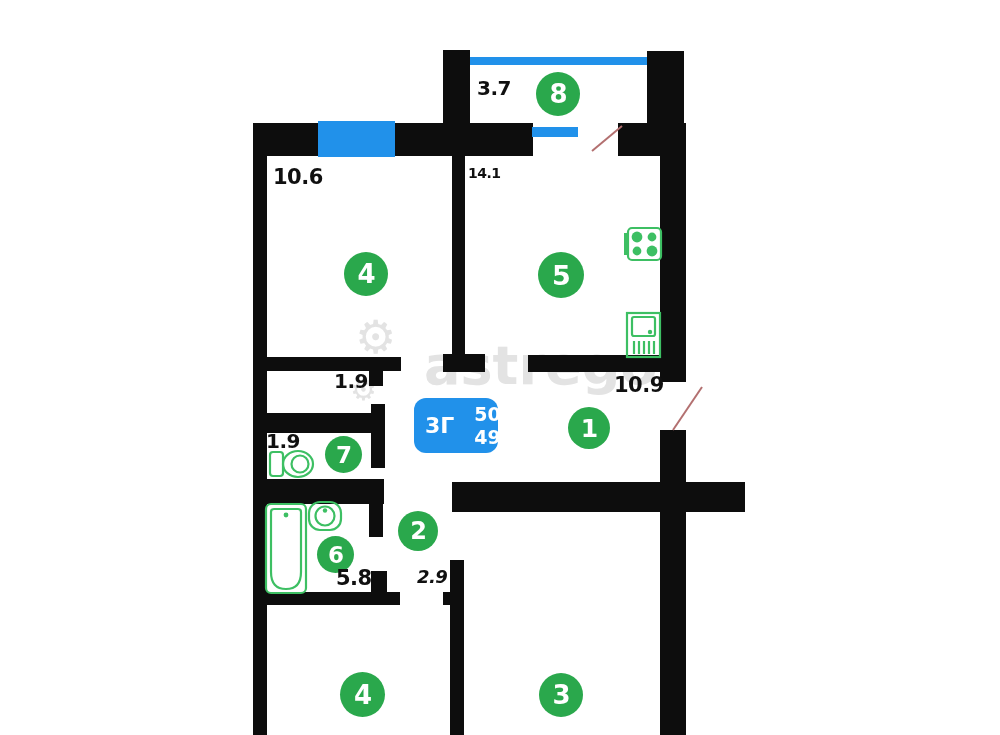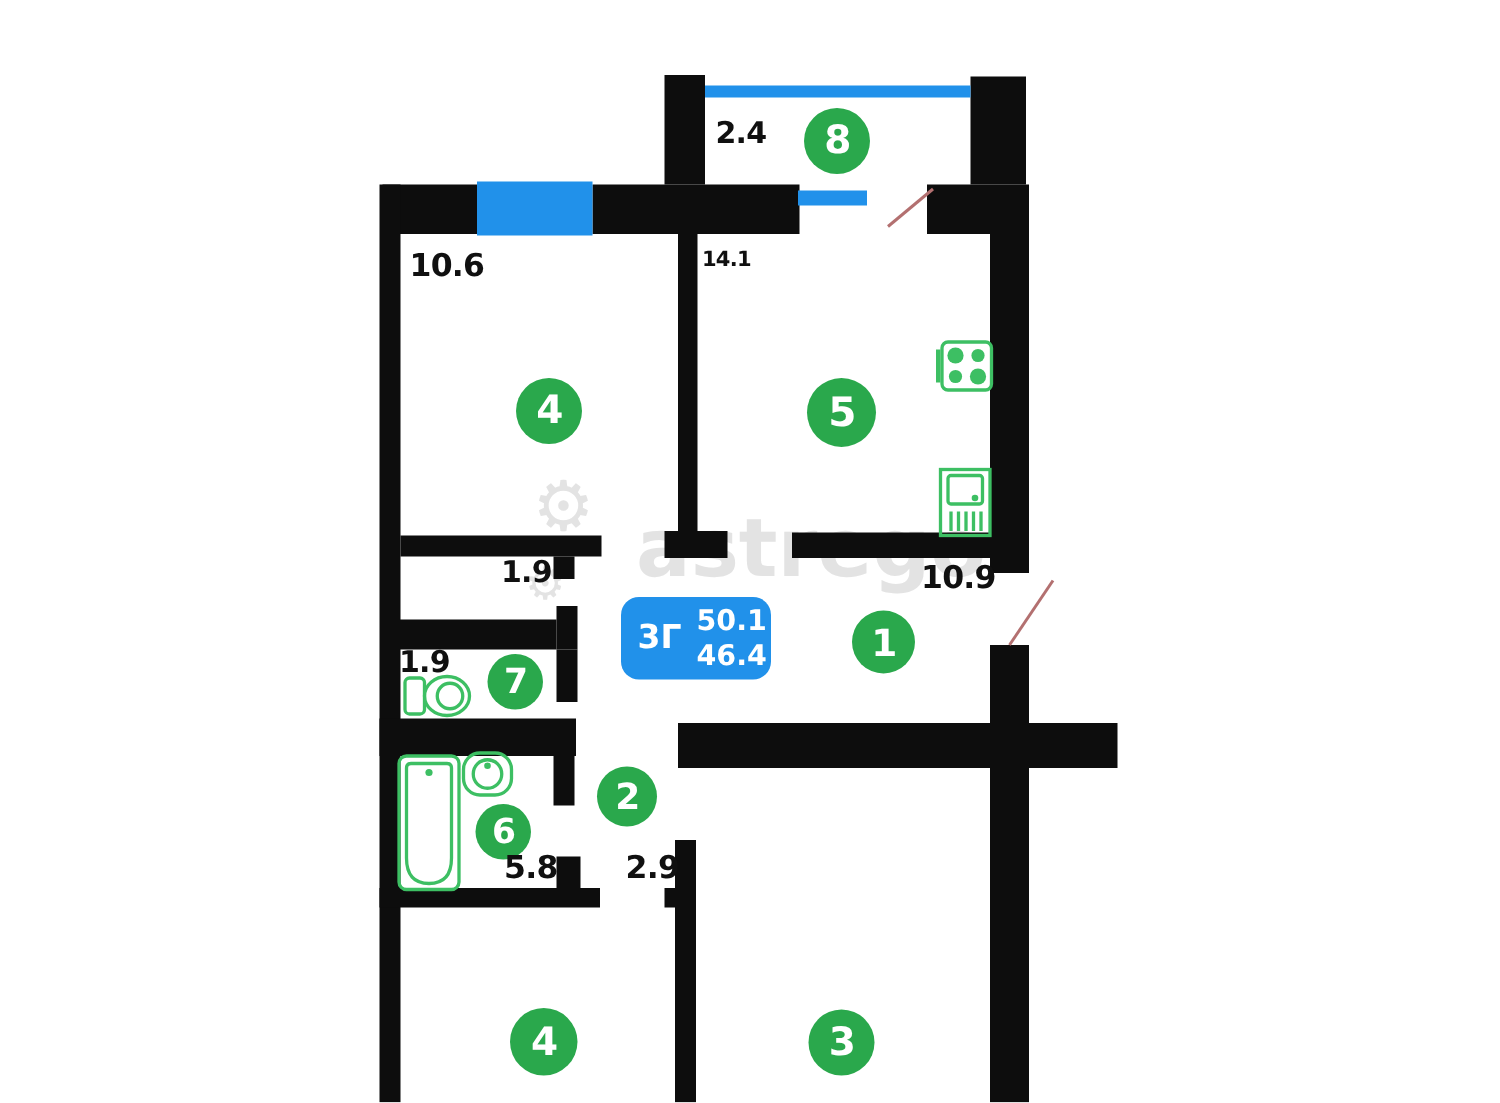--- a/index.html
+++ b/index.html
@@ -10,25 +10,25 @@
   .circle{position:absolute;border-radius:50%;background:var(--green,#2aa84c);color:#fff;
           font-weight:700;display:flex;align-items:center;justify-content:center;z-index:5;
           letter-spacing:-1px;}
   .arealabel{position:absolute;font-weight:700;color:var(--label,#101010);z-index:5;
              letter-spacing:-0.5px;white-space:nowrap;}
   .fixsvg{position:absolute;z-index:4;}
   .fix{fill:none;stroke:var(--fixture,#3dbf63);stroke-width:2.2;}
   .fixfill{fill:var(--fixture,#3dbf63);stroke:none;}
   .doorsvg{position:absolute;left:0;top:0;z-index:4;pointer-events:none;}
   .door{stroke:var(--door,#b37070);stroke-width:2;}
-  .badge{position:absolute;left:414px;top:398px;width:100px;height:55px;border-radius:12px;
+  .badge{position:absolute;left:414px;top:398px;width:84px;height:55px;border-radius:12px;
          background:var(--blue,#2191ea);color:#fff;display:flex;align-items:center;z-index:6;
          font-weight:700;}
   .badge .type{font-size:22px;margin-left:11px;}
-  .badge .col{margin-left:10px;display:flex;flex-direction:column;line-height:1.18;font-size:19px;}
+  .badge .col{margin-left:20px;display:flex;flex-direction:column;line-height:1.18;font-size:19px;}
   .wm{position:absolute;color:var(--watermark,#e3e3e3);z-index:1;font-weight:700;white-space:nowrap;}
 </style>
 </head>
 <body>
 
 <div class="plan">
 
   <div class="wm" style="left:355px;top:310px;font-size:46px;">⚙</div>
   <div class="wm" style="left:350px;top:372px;font-size:30px;">⚙</div>
   <div class="wm" style="left:424px;top:334px;font-size:54px;">astrego</div>
@@ -103,30 +103,30 @@
   <div class="circle" style="left:536px;top:72px;width:44px;height:44px;font-size:26px;">8</div>
   <div class="circle" style="left:344px;top:252px;width:44px;height:44px;font-size:26px;">4</div>
   <div class="circle" style="left:538px;top:252px;width:46px;height:46px;font-size:27px;">5</div>
   <div class="circle" style="left:568px;top:407px;width:42px;height:42px;font-size:25px;">1</div>
   <div class="circle" style="left:325px;top:436px;width:37px;height:37px;font-size:23px;">7</div>
   <div class="circle" style="left:398px;top:511px;width:40px;height:40px;font-size:24px;">2</div>
   <div class="circle" style="left:317px;top:536px;width:37px;height:37px;font-size:23px;">6</div>
   <div class="circle" style="left:539px;top:673px;width:44px;height:44px;font-size:26px;">3</div>
   <div class="circle" style="left:340px;top:672px;width:45px;height:45px;font-size:26px;">4</div>
 
-  <div class="arealabel" style="left:477px;top:76px;font-size:20px;">2.4</div>
+  <div class="arealabel" style="left:477px;top:76px;font-size:20px;">3.7</div>
   <div class="arealabel" style="left:273px;top:165px;font-size:21px;">10.6</div>
   <div class="arealabel" style="left:468px;top:165px;font-size:14px;">14.1</div>
   <div class="arealabel" style="left:614px;top:373px;font-size:21px;">10.9</div>
   <div class="arealabel" style="left:334px;top:369px;font-size:20px;">1.9</div>
   <div class="arealabel" style="left:266px;top:429px;font-size:20px;">1.9</div>
   <div class="arealabel" style="left:336px;top:566px;font-size:21px;">5.8</div>
-  <div class="arealabel" style="left:417px;top:566px;font-size:21px;">2.9</div>
+  <div class="arealabel" style="left:417px;top:566px;font-size:18px;font-style:italic;">2.9</div>
 
   <div class="badge">
     <span class="type">3Г</span>
     <span class="col">
       <span>50.1</span>
-      <span>46.4</span>
+      <span>49.9</span>
     </span>
   </div>
 
 </div>
 
 </body></html>

